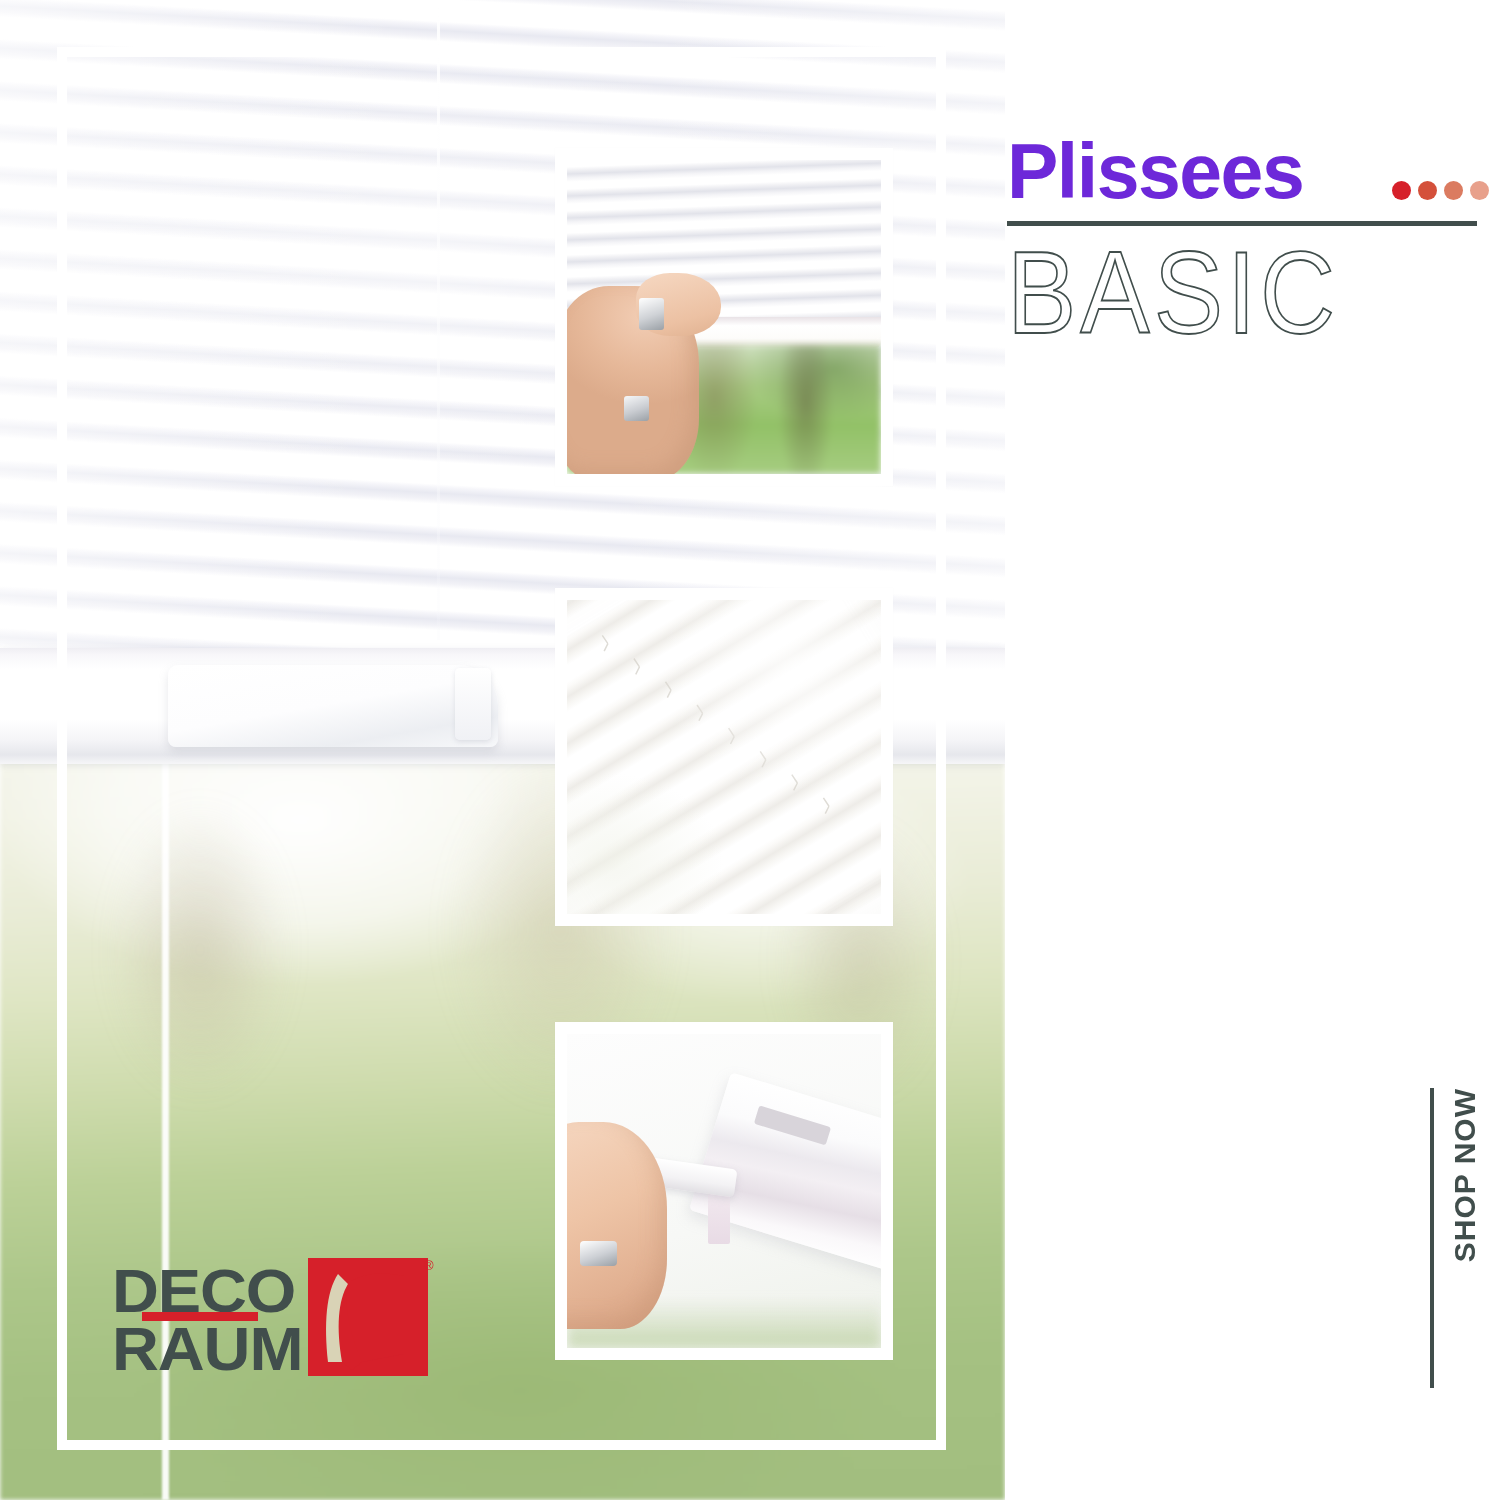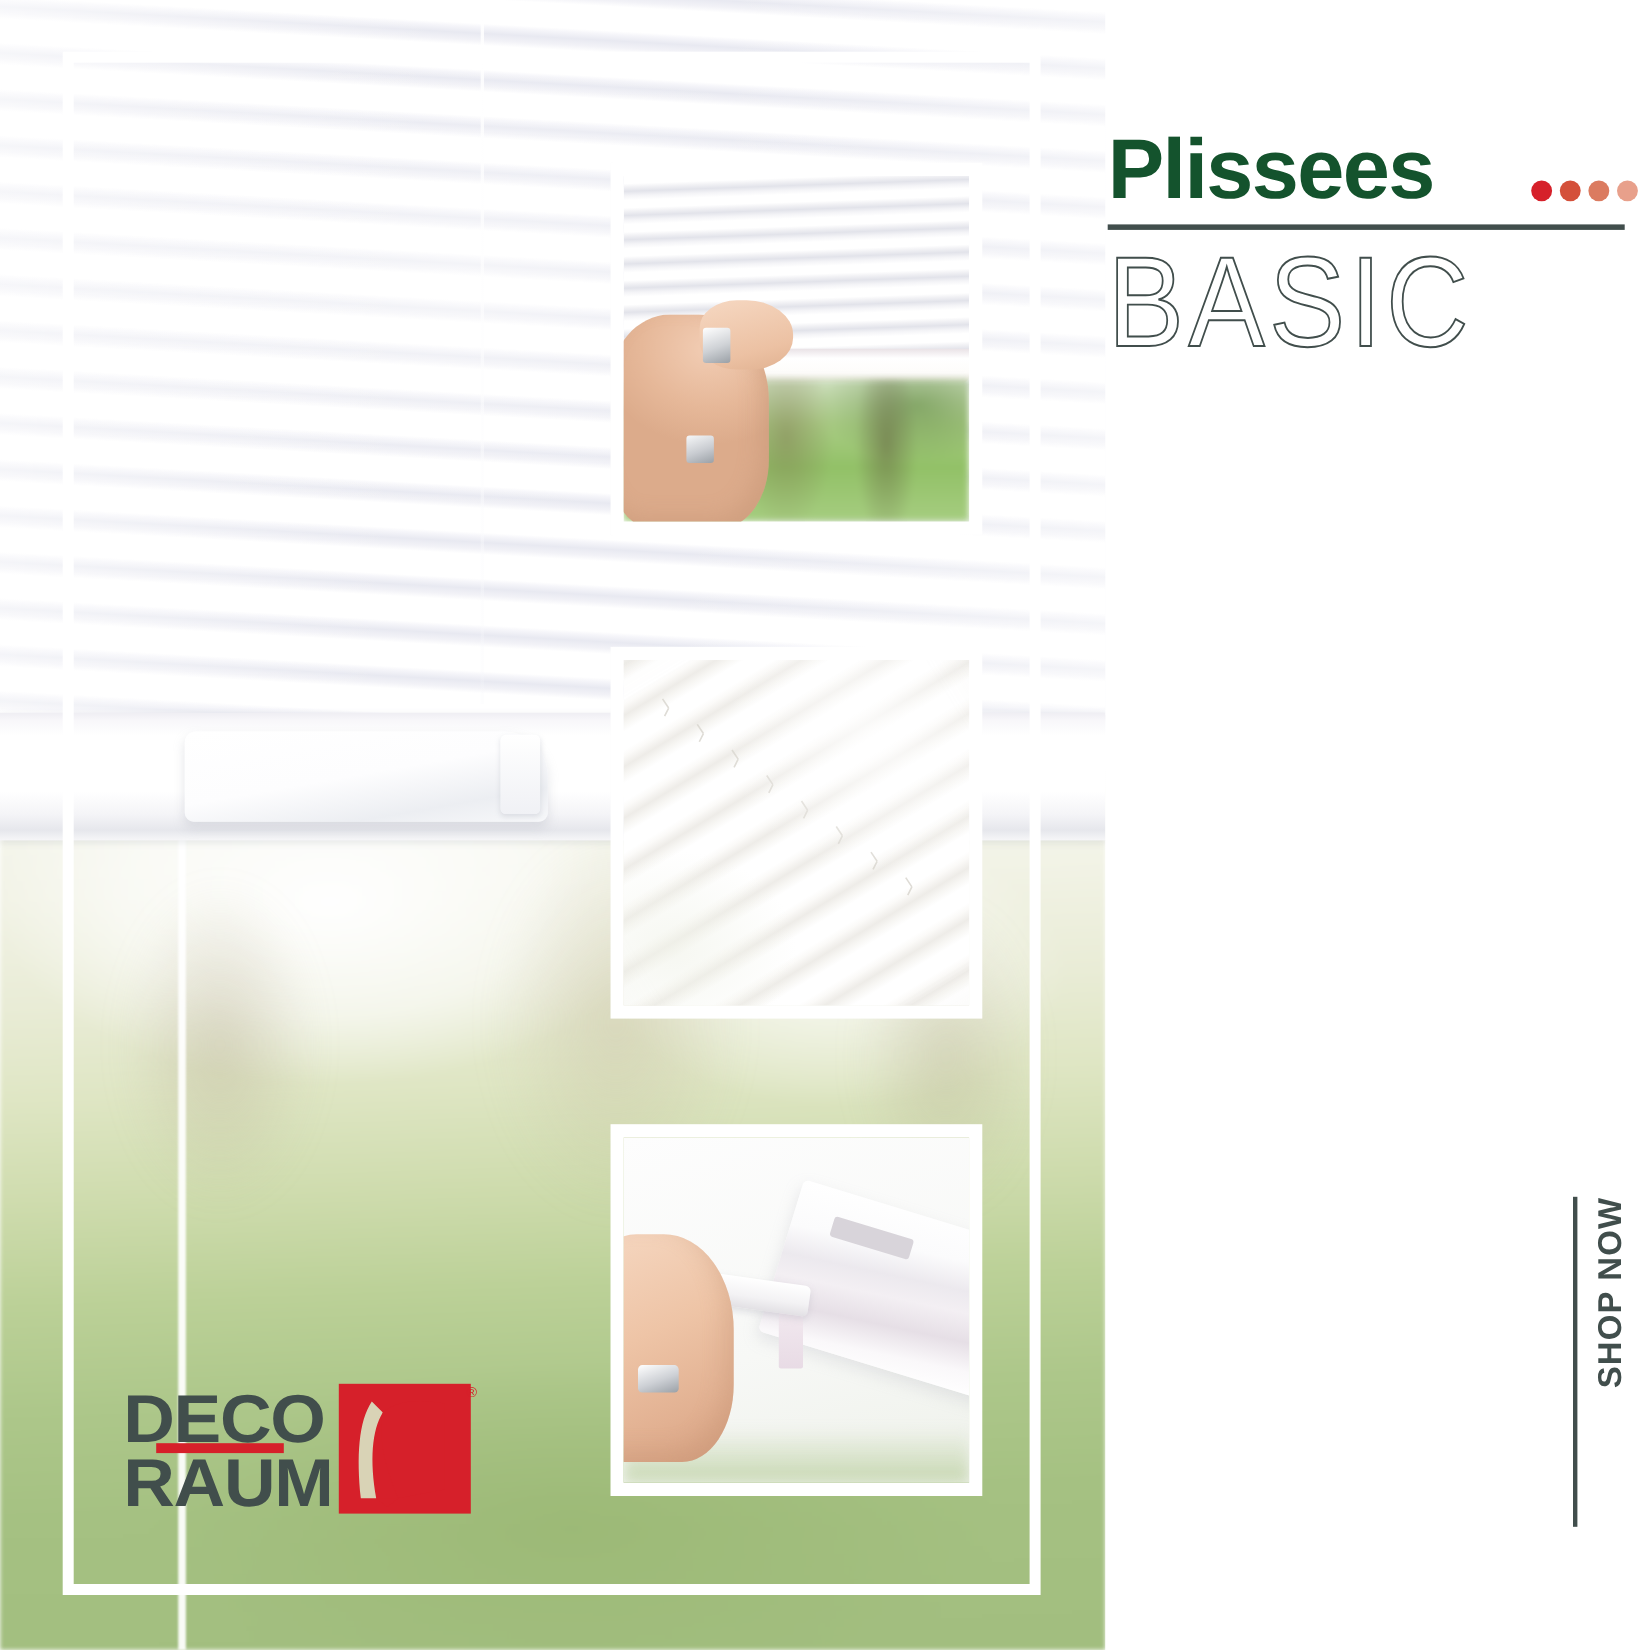--- a/index.html
+++ b/index.html
@@ -344,27 +344,28 @@
     background:#ffffff;
   }
 
   .title-block {
     position:absolute;
     left:2px; top:116px;
     width:478px;
   }
   .title-main {
     position:relative;
-    color:#14532d;
+    color:#6d28d9;
     font-family:"Liberation Sans", sans-serif;
     font-weight:bold;
     font-size:77px;
     letter-spacing:-1.5px;
     line-height:1;
     white-space:nowrap;
+    margin-top:17px;
   }
   .title-dots {
     position:absolute;
     left:385px; top:48px;
     display:flex;
     gap:7px;
   }
   .title-dots i {
     display:block;
     width:19px; height:19px;

